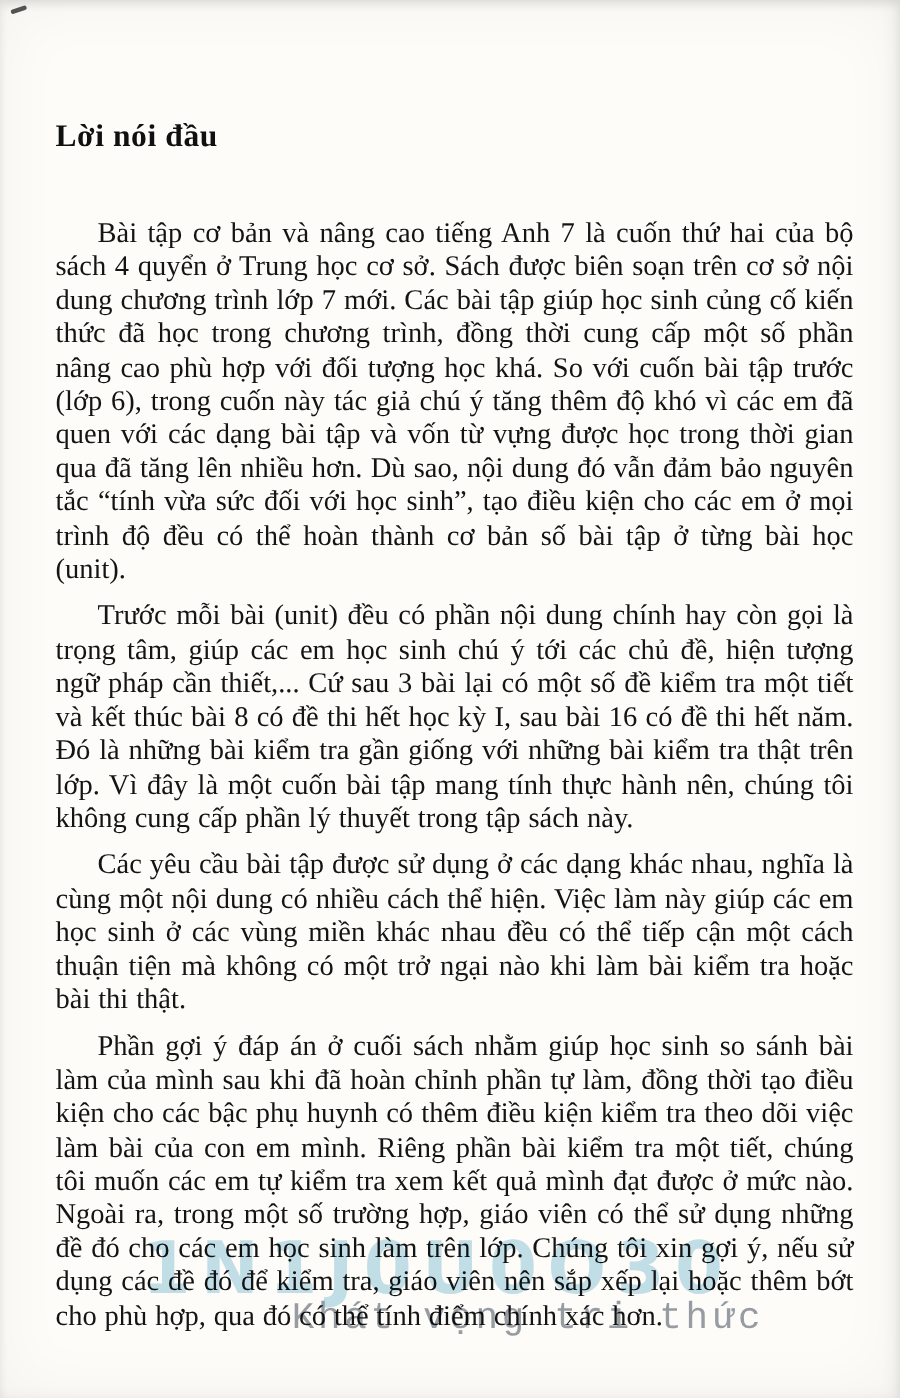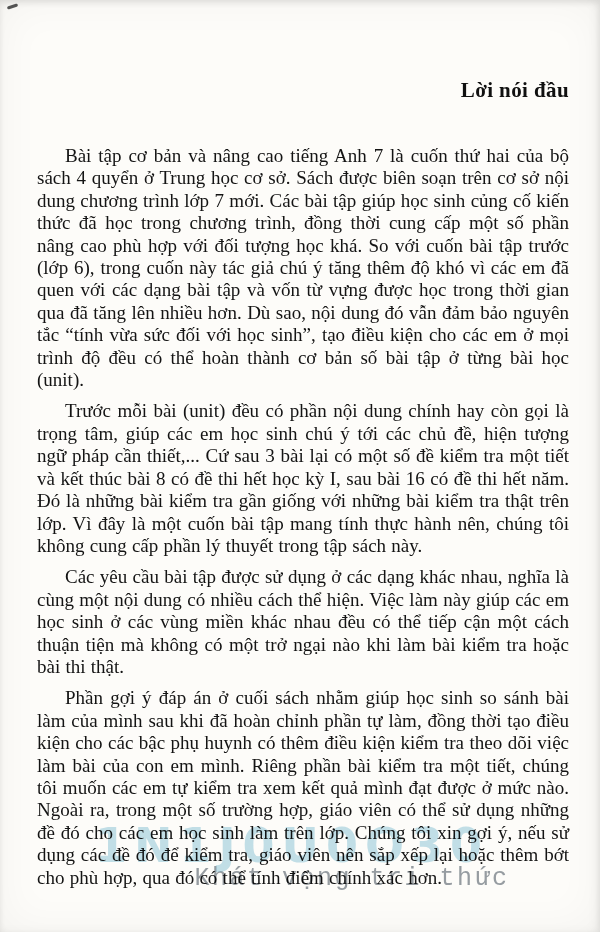--- a/index.html
+++ b/index.html
@@ -31,21 +31,21 @@
   }
   .content {
     position: absolute;
     left: 37px;
     right: 31px;
     top: 78px;
     z-index: 1;
   }
   .title {
     margin: 0 0 42px 0;
-    text-align: right;
+    text-align: left;
     font-size: 21px;
     font-weight: bold;
     letter-spacing: 0.4px;
     color: #101010;
   }
   .para {
     margin: 0 0 9px 0;
     font-size: 19px;
     line-height: 22.4px;
     text-align: justify;

